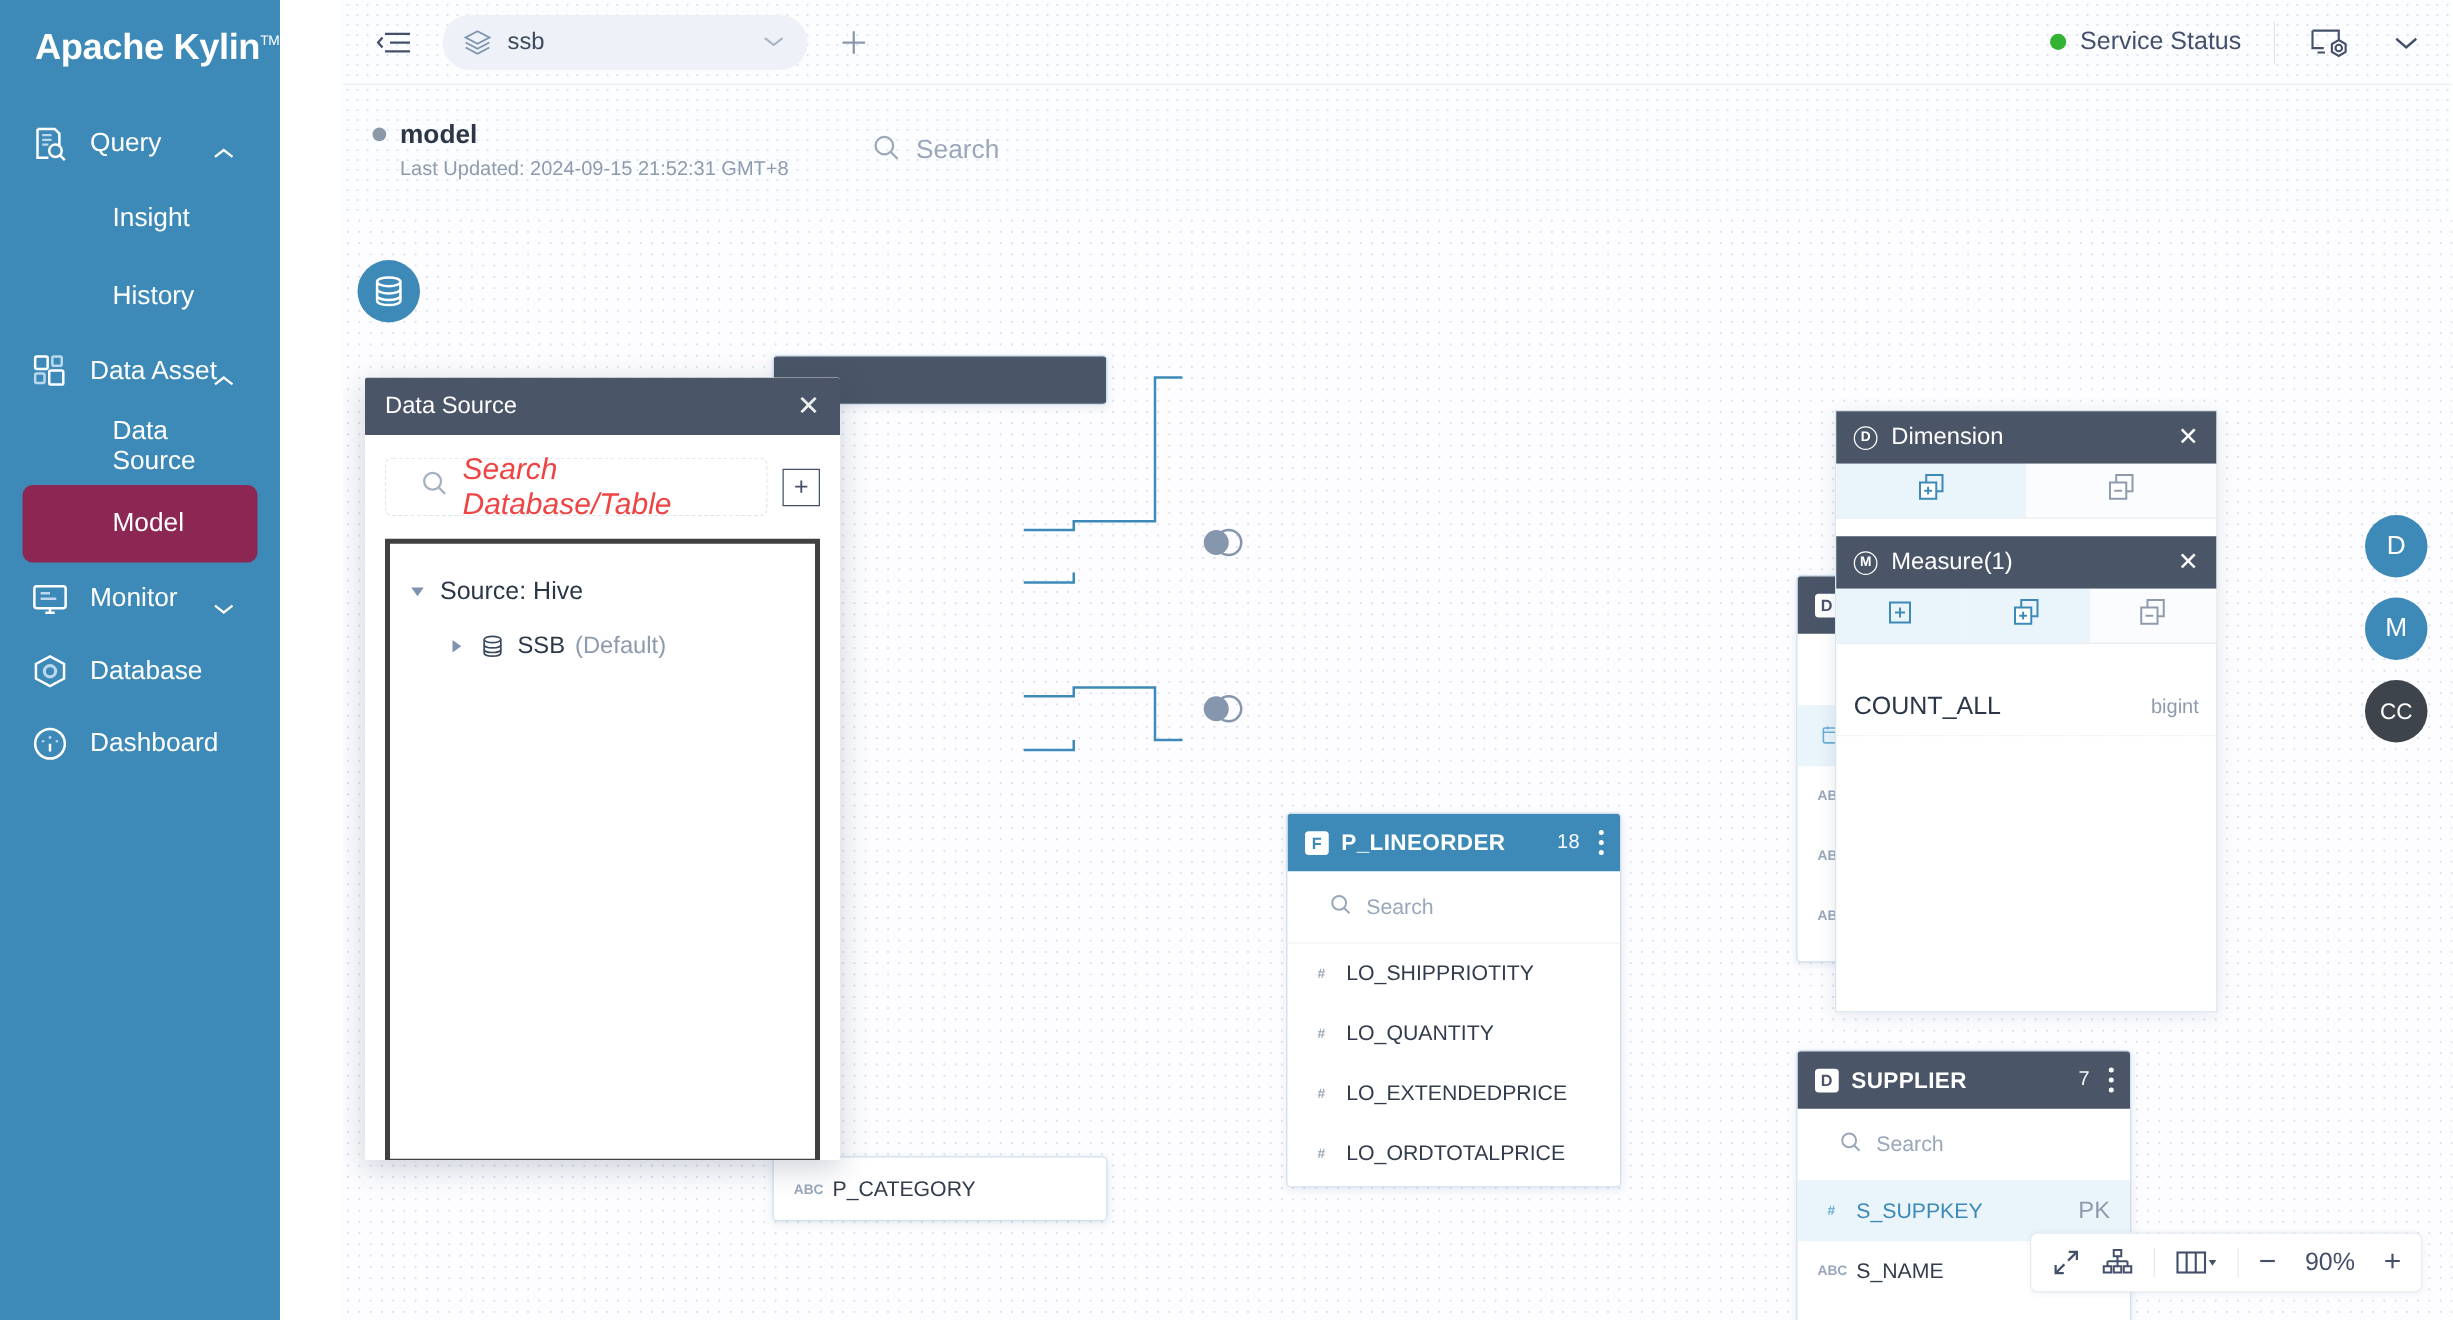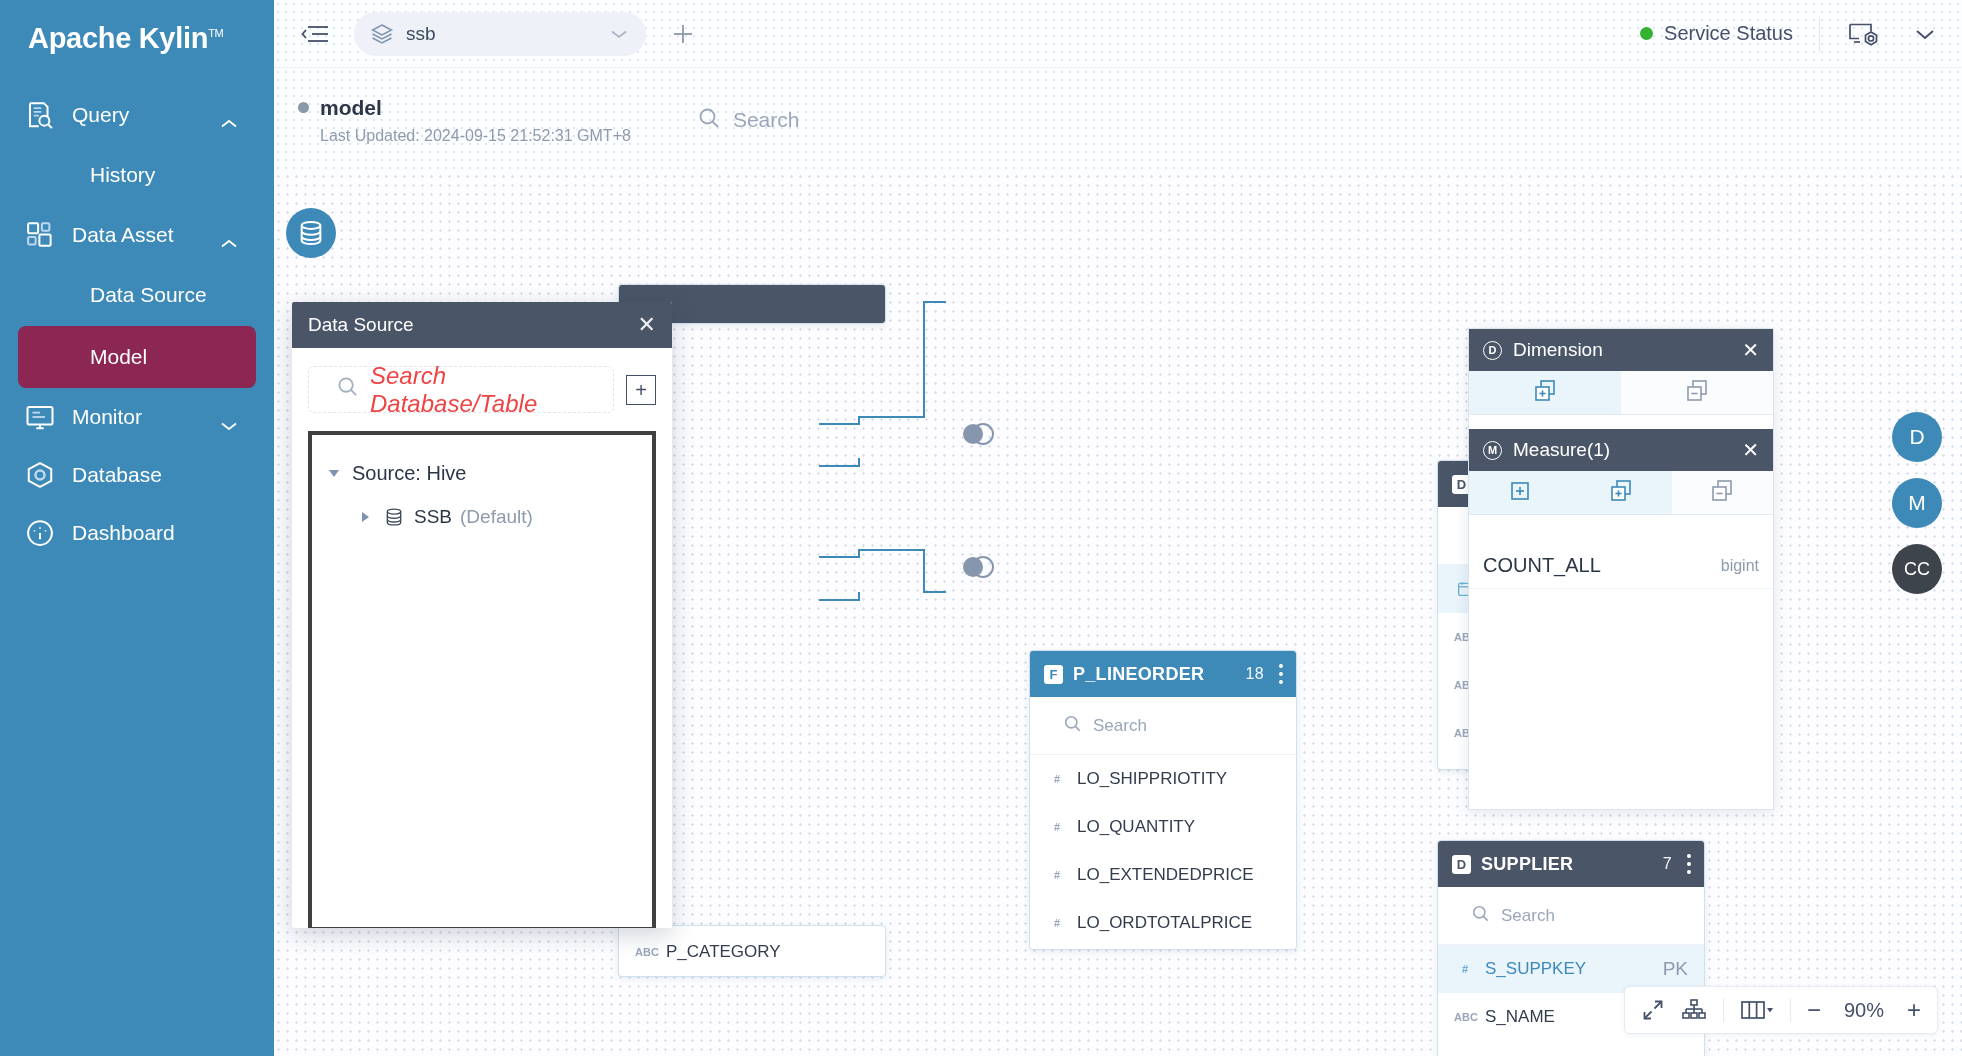--- a/index.html
+++ b/index.html
@@ -7,21 +7,21 @@
     width: 1962px; height: 1056px;
     font-family: "Liberation Sans", sans-serif;
     overflow: hidden;
     background: #fff;
   }
   #app { position: relative; width: 1962px; height: 1056px; }
 
   
   .sidebar {
     position: absolute; left: 0; top: 0;
-    width: 274px; height: 1056px;
+    width: 224px; height: 1056px;
     background: #3d8ab8;
     color: #fff;
   }
   .brand {
     padding: 22px 0 0 28px;
     font-size: 29px; font-weight: bold;
     letter-spacing: -0.3px;
     position: relative;
     height: 72px;
   }
@@ -334,20 +334,23 @@
           <circle cx="15.5" cy="16.5" r="4"></circle>
             <line x1="18.6" y1="19.6" x2="21.5" y2="22.5"></line>
         </svg>
       </span>
       <span>Query</span>
       <span class="caret">
         <svg width="18" height="10" viewBox="0 0 18 10" fill="none" stroke="#fff" stroke-width="1.8">
             <polyline points="2,7.5 9,2 16,7.5"></polyline>
           </svg>
       </span>
+    </div>
+    <div class="nav-sub">
+      <span>Insight</span>
     </div>
     <div class="nav-sub">
       <span>History</span>
     </div>
 
     <div class="nav-item">
       <span class="nav-ico">
         <svg width="30" height="30" viewBox="0 0 24 24" fill="none" stroke="#fff" stroke-width="1.6">
           <rect x="2.5" y="2.5" width="8" height="8" rx="1"></rect>
           <rect x="13.5" y="2.5" width="6" height="6" rx="1" stroke="#bcd8ee"></rect>

